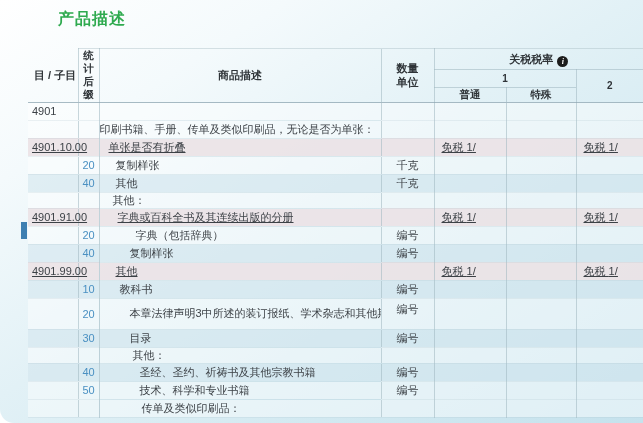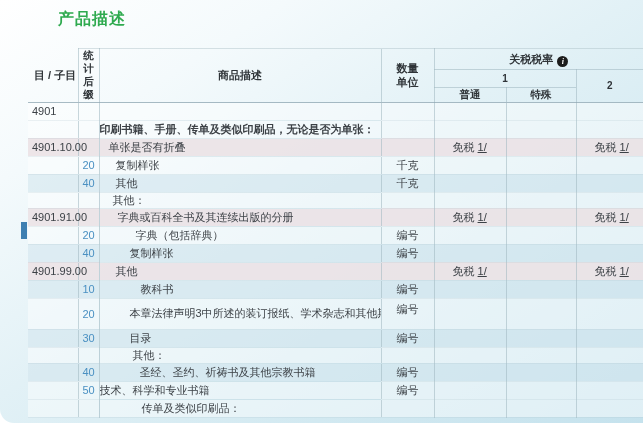--- a/index.html
+++ b/index.html
@@ -29,32 +29,32 @@
   .h-unit{border-left:1px solid var(--grid);border-right:1px solid var(--grid);line-height:1.3;}
   .h-tariff{height:21px;border-bottom:1px solid var(--grid);}
   .h-one{height:15px;border-bottom:1px solid var(--grid);font-size:10px;}
   .h-two{border-left:1px solid var(--grid);border-bottom:1px solid var(--grid-dark);font-size:10px;}
   .h-normal,.h-special{height:13px;border-bottom:1px solid var(--grid-dark);font-size:10.5px;}
   .h-special{border-left:1px solid var(--grid);}
   .info-dot{display:inline-block;width:11px;height:11px;line-height:11px;border-radius:50%;
     background:#1c1c1c;color:#fff;font-size:8px;font-weight:bold;text-align:center;
     vertical-align:-1px;margin-left:4px;font-family:"Liberation Serif",serif;font-style:italic;}
   tbody tr{height:18px;background:rgba(255,255,255,0.45);}
-  tbody tr.hl{background:var(--hl-row);}
+  tbody tr.hl{background:var(--hl-row);text-decoration:underline;}
   tbody tr.shade{background:var(--shade-row);}
   tbody tr.tall{height:31px;}
   tbody tr.slim{height:15px;}
   td{vertical-align:middle;border-bottom:1px solid rgba(175,195,204,0.22);}
   .c-code{padding-left:4px;white-space:nowrap;}
   .c-suffix{text-align:center;color:var(--suffix-blue);
     border-left:1px solid var(--grid);border-right:1px solid var(--grid);margin-left:44px;}
   .c-desc{white-space:nowrap;overflow:hidden;}
   .c-unit{text-align:center;border-left:1px solid var(--grid);border-right:1px solid var(--grid);}
   .c-unit.vtop{vertical-align:top;padding-top:3px;}
-  .c-rate{padding-left:18px;border-right:1px solid var(--grid);white-space:nowrap;margin-top:28px;}
+  .c-rate{padding-left:7px;border-right:1px solid var(--grid);white-space:nowrap;margin-top:28px;}
   .c-rate.c-last{border-right:none;}
   .fn{text-decoration:underline;cursor:pointer;}
   .row-marker{position:absolute;left:21px;top:222px;width:6px;height:17px;
     background:var(--marker-blue);}
 </style>
 </head>
 <body>
 
 <div class="page">
   <div class="page-title">产品描述</div>
@@ -102,21 +102,21 @@
           <td class="c-suffix"></td>
           <td class="c-desc"></td>
           <td class="c-unit"></td>
           <td class="c-rate"></td>
           <td class="c-rate"></td>
           <td class="c-rate c-last"></td>
         </tr>
         <tr>
           <td class="c-code"></td>
           <td class="c-suffix"></td>
-          <td class="c-desc" style="padding-left: 0; font-weight: bold;">印刷书籍、手册、传单及类似印刷品，无论是否为单张：</td>
+          <td class="c-desc" style="padding-left: 0;">印刷书籍、手册、传单及类似印刷品，无论是否为单张：</td>
           <td class="c-unit"></td>
           <td class="c-rate"></td>
           <td class="c-rate"></td>
           <td class="c-rate c-last"></td>
         </tr>
         <tr class="hl">
           <td class="c-code">4901.10.00</td>
           <td class="c-suffix"></td>
           <td class="c-desc" style="padding-left: 9px;">单张是否有折叠</td>
           <td class="c-unit"></td>
@@ -183,21 +183,21 @@
           <td class="c-suffix"></td>
           <td class="c-desc" style="padding-left: 16px;">其他</td>
           <td class="c-unit"></td>
           <td class="c-rate"><span>免税 </span><span class="fn">1/</span></td>
           <td class="c-rate"></td>
           <td class="c-rate c-last"><span>免税 </span><span class="fn">1/</span></td>
         </tr>
         <tr class="shade">
           <td class="c-code"></td>
           <td class="c-suffix">10</td>
-          <td class="c-desc" style="padding-left: 41px; margin-top: 44px;">教科书</td>
+          <td class="c-desc" style="padding-left: 20px; margin-top: 44px;">教科书</td>
           <td class="c-unit">编号</td>
           <td class="c-rate"></td>
           <td class="c-rate"></td>
           <td class="c-rate c-last"></td>
         </tr>
         <tr class="tall">
           <td class="c-code"></td>
           <td class="c-suffix">20</td>
           <td class="c-desc" style="padding-left: 30px;">本章法律声明3中所述的装订报纸、学术杂志和其他期刊</td>
           <td class="c-unit vtop">编号</td>
@@ -228,21 +228,21 @@
           <td class="c-suffix">40</td>
           <td class="c-desc" style="padding-left: 40px;">圣经、圣约、祈祷书及其他宗教书籍</td>
           <td class="c-unit">编号</td>
           <td class="c-rate"></td>
           <td class="c-rate"></td>
           <td class="c-rate c-last"></td>
         </tr>
         <tr>
           <td class="c-code"></td>
           <td class="c-suffix">50</td>
-          <td class="c-desc" style="">技术、科学和专业书籍</td>
+          <td class="c-desc" style="padding-left: 40px;">技术、科学和专业书籍</td>
           <td class="c-unit">编号</td>
           <td class="c-rate"></td>
           <td class="c-rate"></td>
           <td class="c-rate c-last"></td>
         </tr>
         <tr>
           <td class="c-code"></td>
           <td class="c-suffix"></td>
           <td class="c-desc" style="padding-left: 42px;">传单及类似印刷品：</td>
           <td class="c-unit"></td>

